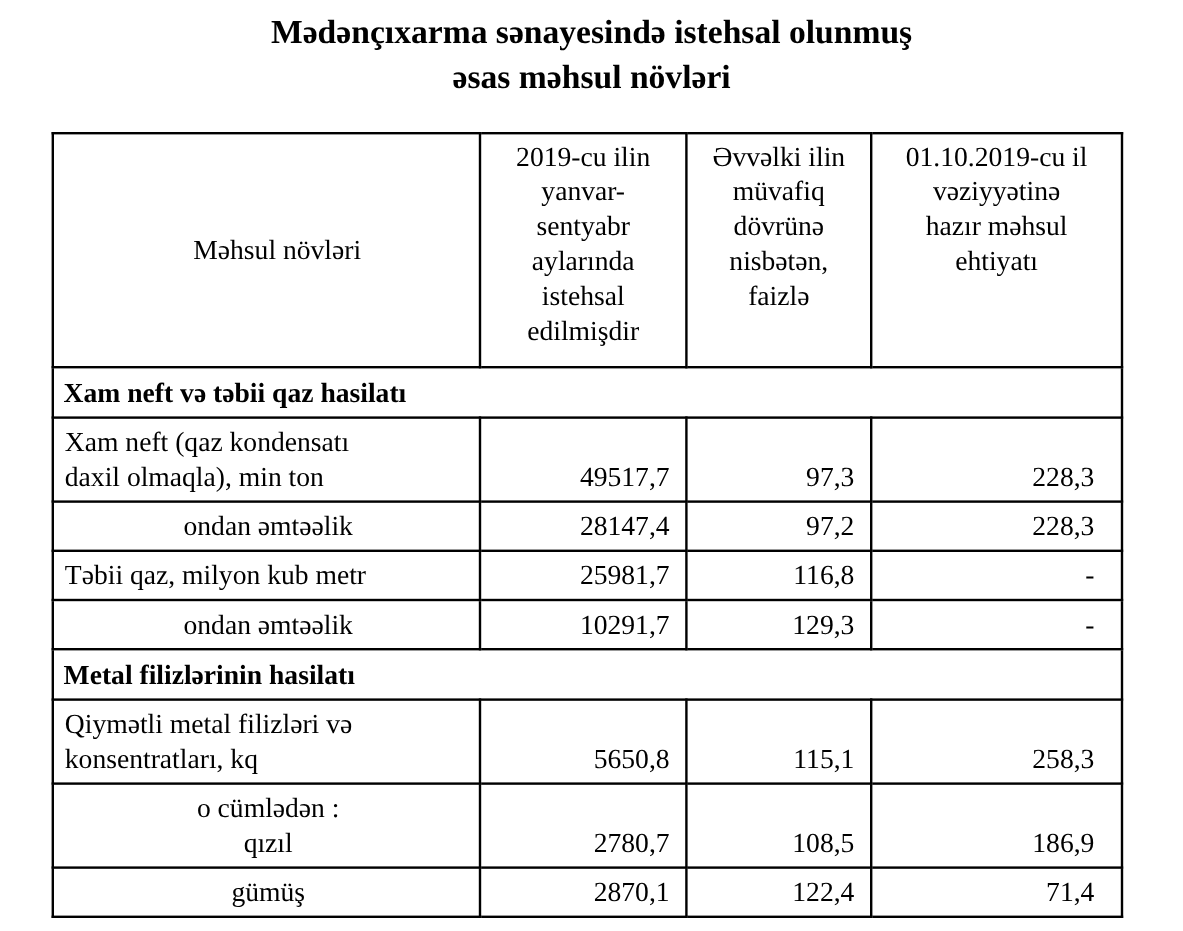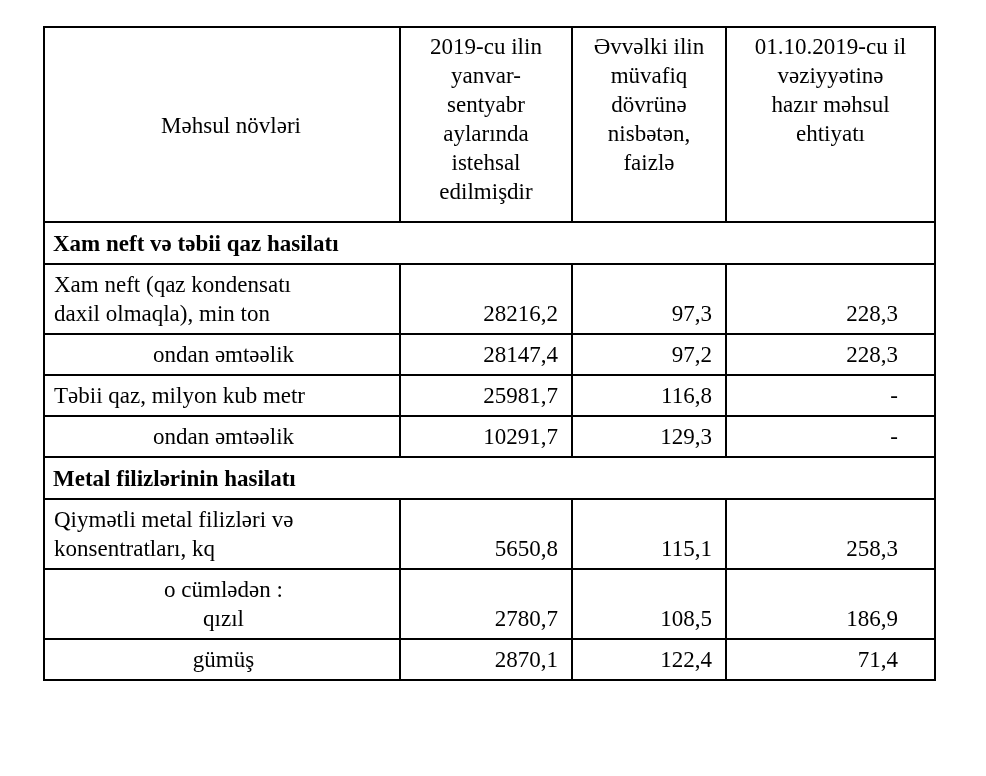--- a/index.html
+++ b/index.html
@@ -63,28 +63,32 @@
     padding: 6px 6px 4px 9px;
   }
   td.label-left   { text-align: left; }
   td.label-center { text-align: center; }
   td.value-cell {
     text-align: right;
     vertical-align: bottom;
     padding: 3px 13px 4px 4px;
   }
   td.value-cell.col-stock {
-    padding-right: 36px;
+    padding-right: 22px;
   }
 </style>
 </head>
 <body>
 
 <div class="page">
 
+  <div class="doc-title">
+    <div>Mədənçıxarma sənayesində istehsal olunmuş</div>
+    <div>əsas məhsul növləri</div>
+  </div>
 
   <table class="report-table">
     <colgroup>
       <col style="width: 356px">
       <col style="width: 172px">
       <col style="width: 154px">
       <col style="width: 209px">
     </colgroup>
     <thead>
       <tr id="header-row">
@@ -93,21 +97,21 @@
           <th>Əvvəlki ilin<br>müvafiq<br>dövrünə<br>nisbətən,<br>faizlə</th>
           <th>01.10.2019-cu il<br>vəziyyətinə<br>hazır məhsul<br>ehtiyatı</th>
         </tr>
     </thead>
     <tbody id="table-body">
         <tr>
           <td colspan="4" class="section-cell">Xam neft və təbii qaz hasilatı</td>
         </tr>
         <tr>
           <td class="label-cell label-left">Xam neft (qaz kondensatı<br>daxil olmaqla), min ton</td>
-          <td class="value-cell">28216,2</td>
+          <td class="value-cell">49517,7</td>
           <td class="value-cell">97,3</td>
           <td class="value-cell col-stock">228,3</td>
         </tr>
         <tr>
           <td class="label-cell label-center">ondan əmtəəlik</td>
           <td class="value-cell">28147,4</td>
           <td class="value-cell">97,2</td>
           <td class="value-cell col-stock">228,3</td>
         </tr>
         <tr>

